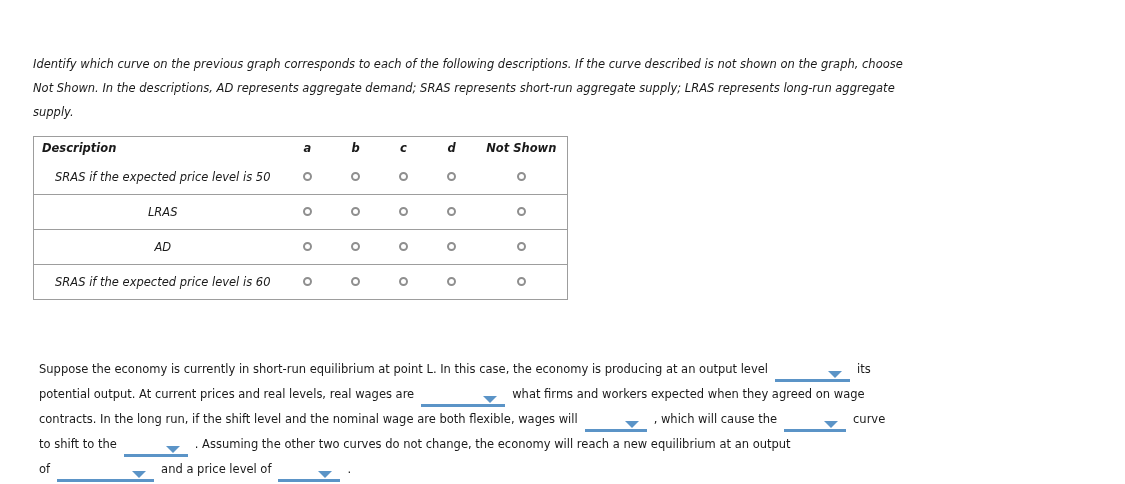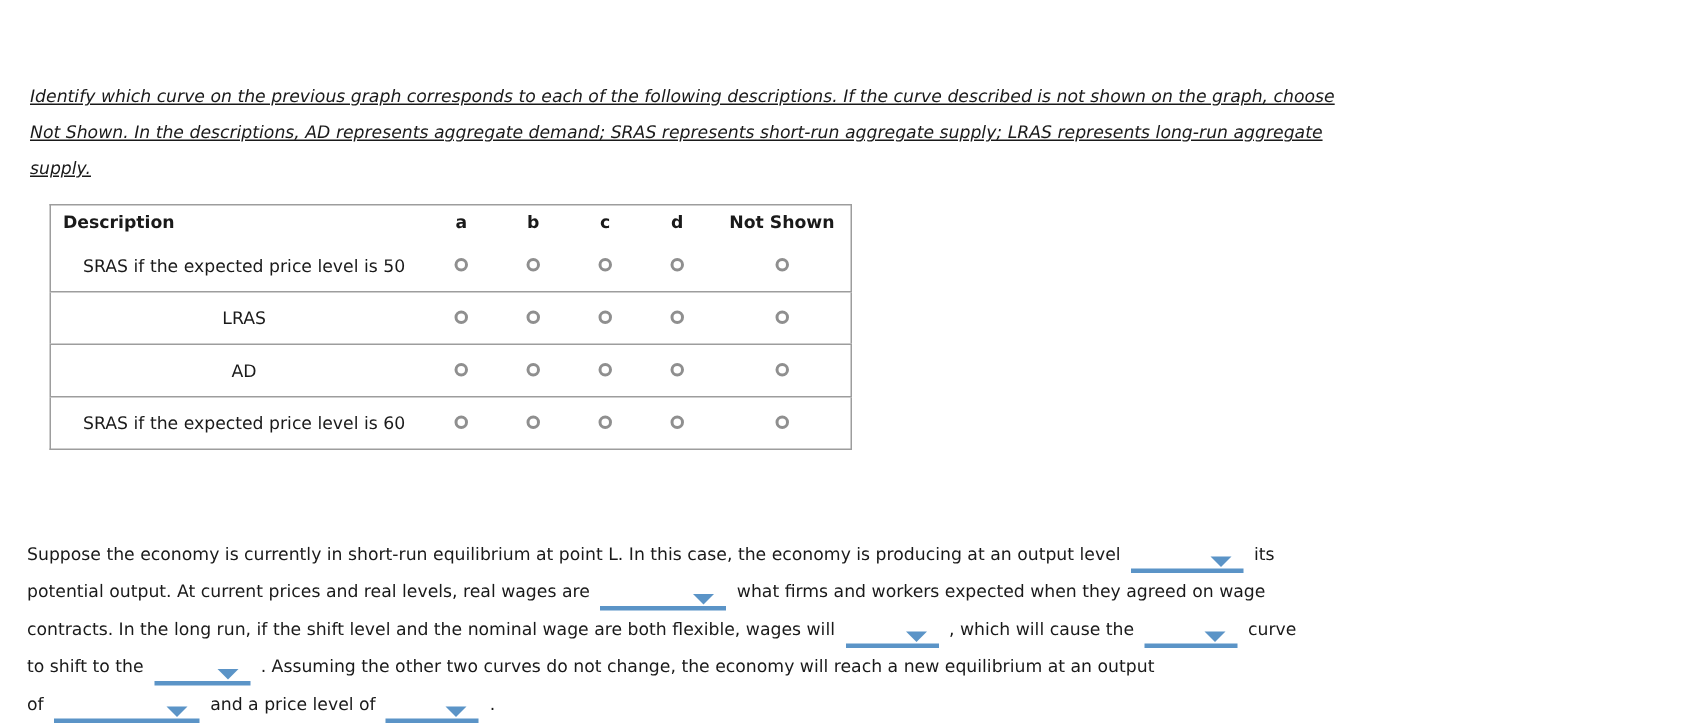--- a/index.html
+++ b/index.html
@@ -10,41 +10,40 @@
     height: 484px;
     font-family: "DejaVu Sans", "Liberation Sans", sans-serif;
     font-size: 11.5px;
     color: #1a1a1a;
     overflow: hidden;
   }
 
   
   .intro {
     position: absolute;
-    left: 20px;
+    left: 33px;
     top: 52px;
     line-height: 24px;
     font-style: italic;
     white-space: nowrap;
-    text-decoration: underline;
   }
 
   
   .qtable-wrap {
     position: absolute;
     left: 33px;
     top: 136px;
   }
   table.qtable {
     border-collapse: collapse;
     table-layout: fixed;
     width: 534px;
     border: 1px solid #9d9d9d;
   }
-  table.qtable tr { border-bottom: 1px solid #9d9d9d; }
+  table.qtable tr { border-bottom: 1px solid #9d9d9d; font-style: italic; }
   table.qtable tr:last-child { border-bottom: none; }
   table.qtable th, table.qtable td { vertical-align: middle; }
   table.qtable thead tr { height: 23px; }
   table.qtable tbody tr { height: 35px; }
   th.desc-h {
     text-align: left;
     padding-left: 8px;
     font-weight: bold;
     font-size: 11.5px;
   }
@@ -64,21 +63,21 @@
     height: 9px;
     border: 2px solid #8f8f8f;
     border-radius: 50%;
     background: #ffffff;
     cursor: pointer;
   }
 
   
   .bottom {
     position: absolute;
-    left: 18px;
+    left: 39px;
     top: 357px;
     line-height: 24.5px;
   }
   .bline { white-space: nowrap; }
 
   .dd {
     display: inline-flex;
     align-items: flex-end;
     justify-content: flex-end;
     height: 12px;

